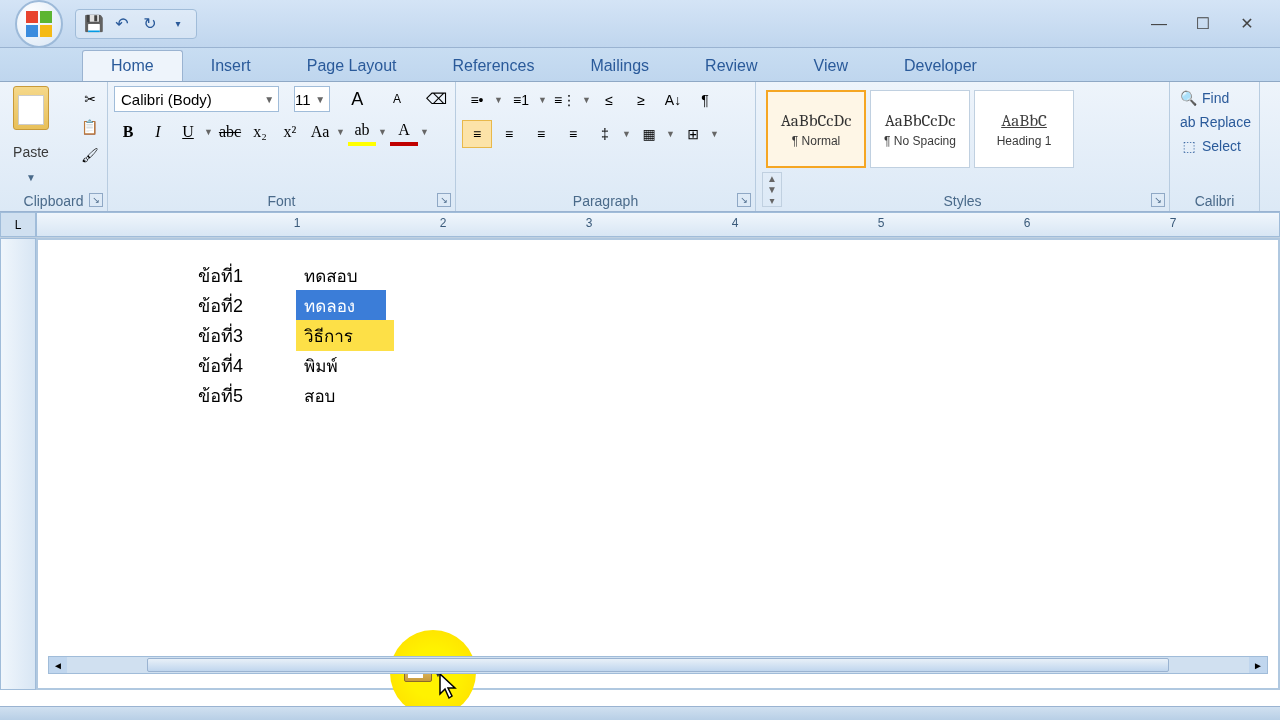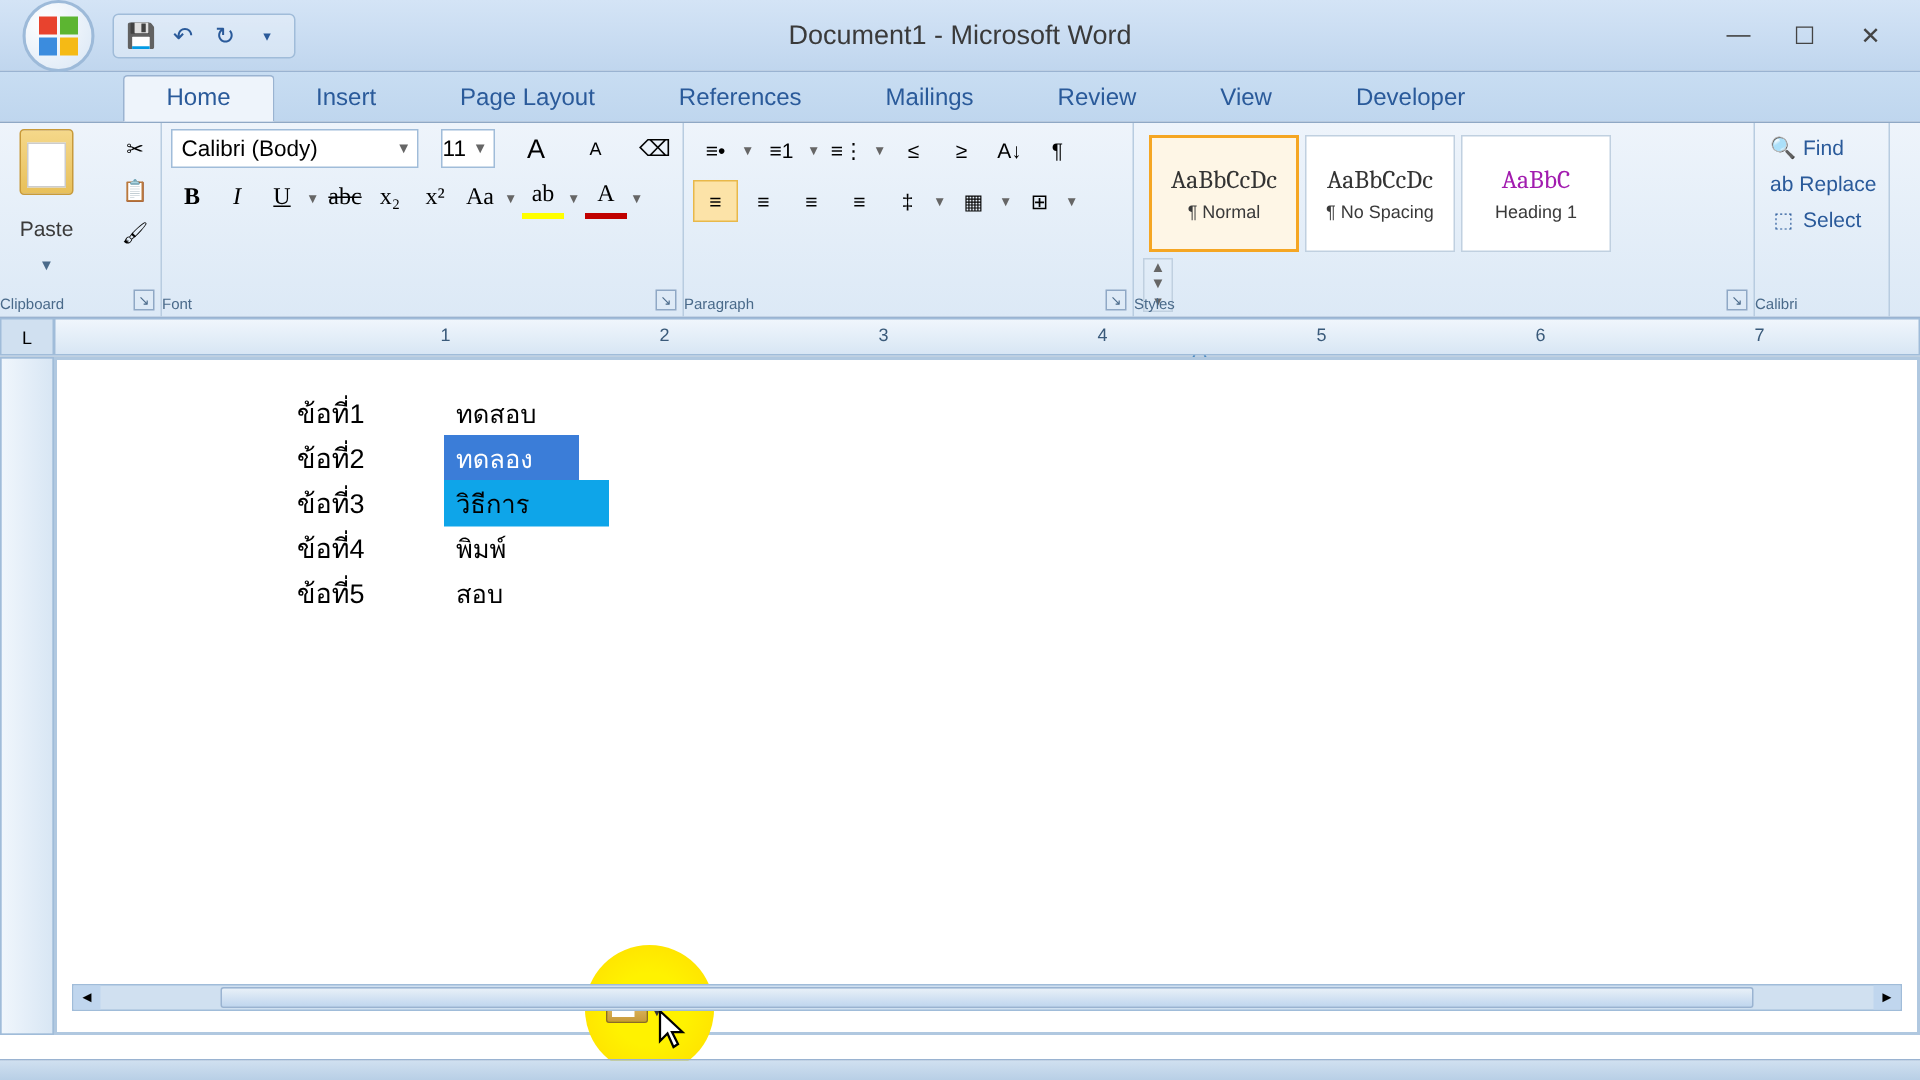--- a/index.html
+++ b/index.html
@@ -20,21 +20,21 @@
 .win-btn { width: 26px; height: 26px; display: flex; align-items: center; justify-content: center; font-size: 16px; color: #444; }
 
 
 .tabs { height: 34px; background: linear-gradient(to bottom, #c8ddf2, #bfd6ee); display: flex; align-items: flex-end; padding-left: 82px; border-bottom: 1px solid #8fa8c5; }
 .tab { padding: 6px 28px; font-size: 16px; color: #2a5a9a; cursor: pointer; }
 .tab.active { background: #eef4fb; border: 1px solid #9ab3d1; border-bottom: none; border-radius: 3px 3px 0 0; color: #2a5a9a; }
 
 
 .ribbon { height: 130px; background: linear-gradient(to bottom, #eef4fb, #dce9f6); display: flex; border-bottom: 1px solid #9ab3d1; }
 .ribbon-group { border-right: 1px solid #b8cce0; padding: 4px 6px; display: flex; flex-direction: column; position: relative; }
-.group-label { position: absolute; bottom: 2px; left: 0; right: 0; text-align: left; font-size: 10px; color: #4a6a8a; }
+.group-label { position: absolute; bottom: 2px; left: 0; right: 0; text-align: center; font-size: 14px; color: #4a6a8a; }
 .group-launcher { position: absolute; bottom: 4px; right: 4px; width: 14px; height: 14px; border: 1px solid #8fa8c5; font-size: 9px; color: #4a6a8a; display: flex; align-items: center; justify-content: center; }
 
 
 .clipboard-group { width: 108px; }
 .paste-btn { display: flex; flex-direction: column; align-items: center; width: 50px; gap: 12px; }
 .paste-icon { width: 36px; height: 44px; background: linear-gradient(to bottom, #f5d88a, #e8c05a); border: 1px solid #c89a3a; border-radius: 3px; position: relative; }
 .paste-icon::after { content: ''; position: absolute; top: 8px; left: 4px; right: 4px; bottom: 4px; background: #fff; border: 1px solid #ccc; }
 .paste-label { font-size: 14px; color: #3a3a3a; margin-top: 2px; }
 .paste-arrow { font-size: 10px; color: #4a6a8a; }
 .clipboard-side { position: absolute; right: 6px; top: 6px; display: flex; flex-direction: column; gap: 6px; }
@@ -63,21 +63,21 @@
 .para-row { display: flex; gap: 2px; margin-bottom: 6px; }
 .para-btn { width: 30px; height: 28px; display: flex; align-items: center; justify-content: center; font-size: 14px; }
 .align-left-active { background: #fce3a8; border: 1px solid #e8b84a; }
 
 
 .styles-group { width: 414px; display: flex; }
 .style-gallery { display: flex; gap: 4px; padding: 4px; }
 .style-card { width: 100px; height: 78px; border: 1px solid #c0d0e0; background: #fff; display: flex; flex-direction: column; align-items: center; justify-content: center; font-size: 12px; }
 .style-card.selected { border: 2px solid #f5a623; background: #fef6e6; }
 .style-sample { font-size: 17px; font-family: 'Cambria', serif; color: #333; }
-.style-sample.heading { color: #a21caf; }
+.style-sample.heading { color: #404040; text-decoration: underline; }
 .style-name { font-size: 12px; color: #3a3a3a; margin-top: 4px; }
 .style-scroll { width: 20px; display: flex; flex-direction: column; border: 1px solid #c0d0e0; }
 .style-scroll div { flex: 1; display: flex; align-items: center; justify-content: center; font-size: 10px; color: #666; }
 .change-styles { width: 56px; display: flex; flex-direction: column; align-items: center; margin-left: 6px; padding-top: 6px; }
 .change-styles-icon { width: 30px; height: 30px; }
 
 
 .editing-group { width: 90px; }
 .edit-item { display: flex; align-items: center; gap: 4px; padding: 3px 4px; font-size: 14px; color: #2a5a9a; }
 .edit-icon { width: 18px; height: 18px; display: flex; align-items: center; justify-content: center; font-size: 14px; }
@@ -89,21 +89,21 @@
 .ruler-num { position: absolute; top: 3px; font-size: 12px; color: #3a5a7a; transform: translateX(-50%); }
 
 
 .doc-area { position: absolute; top: 238px; left: 0; right: 0; bottom: 30px; display: flex; background: #b0c8e0; }
 .vruler { width: 36px; background: linear-gradient(to right, #f0f6fc, #d8e6f4); border: 1px solid #a0bcd9; }
 .page { flex: 1; background: #fff; margin: 2px 2px 2px 2px; position: relative; padding: 20px 160px; }
 .doc-row { display: flex; align-items: center; height: 30px; }
 .label-col { width: 98px; font-size: 18px; font-family: Tahoma, sans-serif; }
 .content-col { font-size: 17px; font-family: Tahoma, sans-serif; padding: 2px 8px; }
 .hl-blue { background: #3b7dd8; color: #fff; display: inline-block; width: 90px; }
-.hl-orange { background: #0ea5e9; display: inline-block; width: 110px; }
+.hl-orange { background: #fde047; display: inline-block; width: 98px; }
 
 
 .smart-tag-area { position: absolute; left: 352px; top: 390px; }
 .yellow-circle { width: 86px; height: 86px; border-radius: 50%; background: radial-gradient(circle, #fff200 40%, #ffe600 70%, rgba(255,230,0,0.3) 100%); position: absolute; left: 0; top: 0; }
 .paste-smart-icon { position: absolute; left: 14px; top: 28px; width: 28px; height: 24px; background: linear-gradient(to bottom, #f5d88a, #c89a3a); border: 1px solid #8a6a2a; border-radius: 2px; }
 .paste-smart-icon::before { content: ''; position: absolute; top: 3px; left: 3px; right: 8px; bottom: 3px; background: #fff; }
 .smart-arrow { position: absolute; left: 42px; top: 36px; font-size: 12px; color: #333; }
 .cursor { position: absolute; left: 48px; top: 42px; font-size: 22px; }
 .paste-tooltip { position: absolute; left: -102px; top: 80px; background: #f5f5e8; border: 1px solid #aaa; padding: 4px 8px; font-size: 17px; box-shadow: 2px 2px 4px rgba(0,0,0,0.2); }
 
@@ -127,21 +127,20 @@
         <div></div>
         <div></div>
       </div>
   </div>
   <div class="qat">
     <div class="qat-btn">💾</div>
     <div class="qat-btn">↶</div>
     <div class="qat-btn">↻</div>
     <div class="qat-btn" style="font-size:10px">▾</div>
   </div>
-  <div class="title-text">Document1 - Microsoft Word</div>
   <div class="window-controls">
     <div class="win-btn">—</div>
     <div class="win-btn">☐</div>
     <div class="win-btn">✕</div>
   </div>
 </div>
 
 <div class="tabs">
   <div class="tab active">Home</div>
   <div class="tab">Insert</div>

